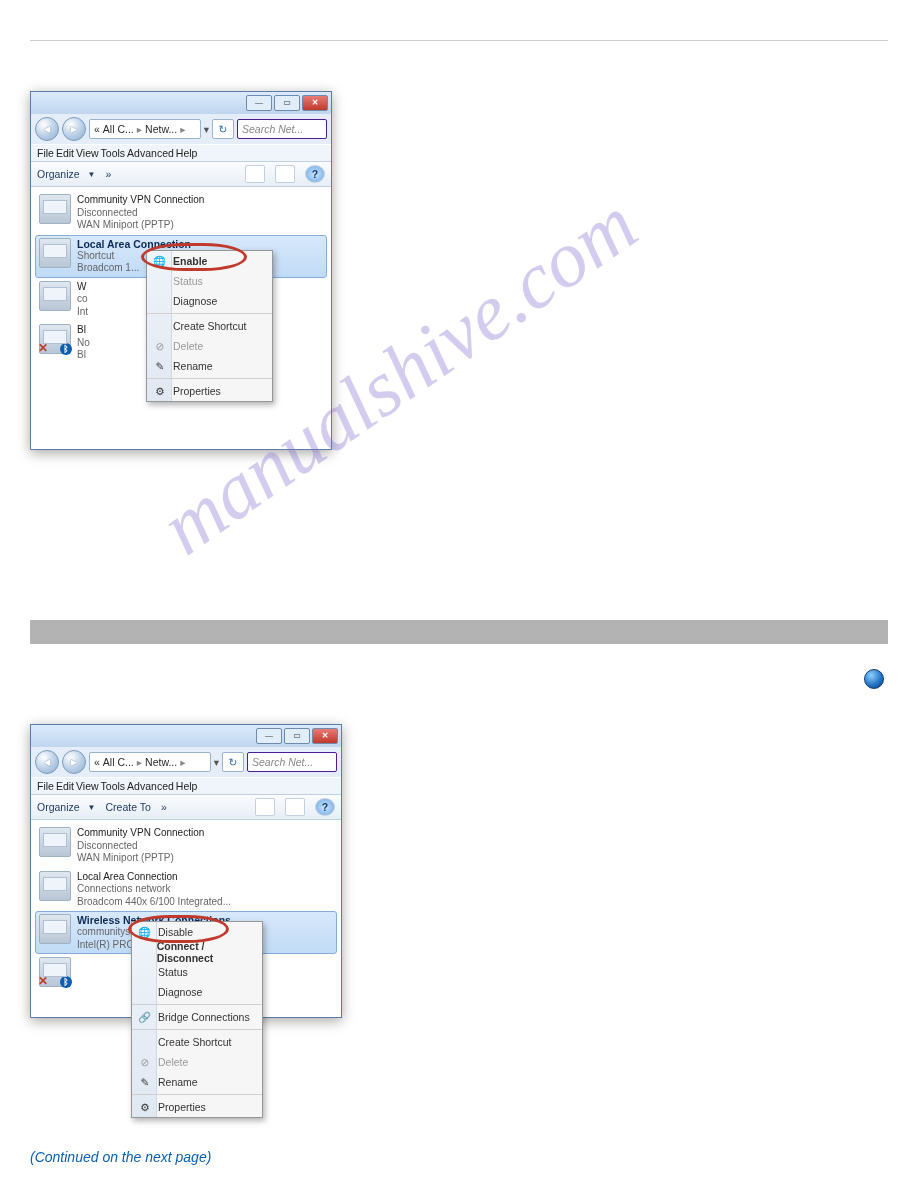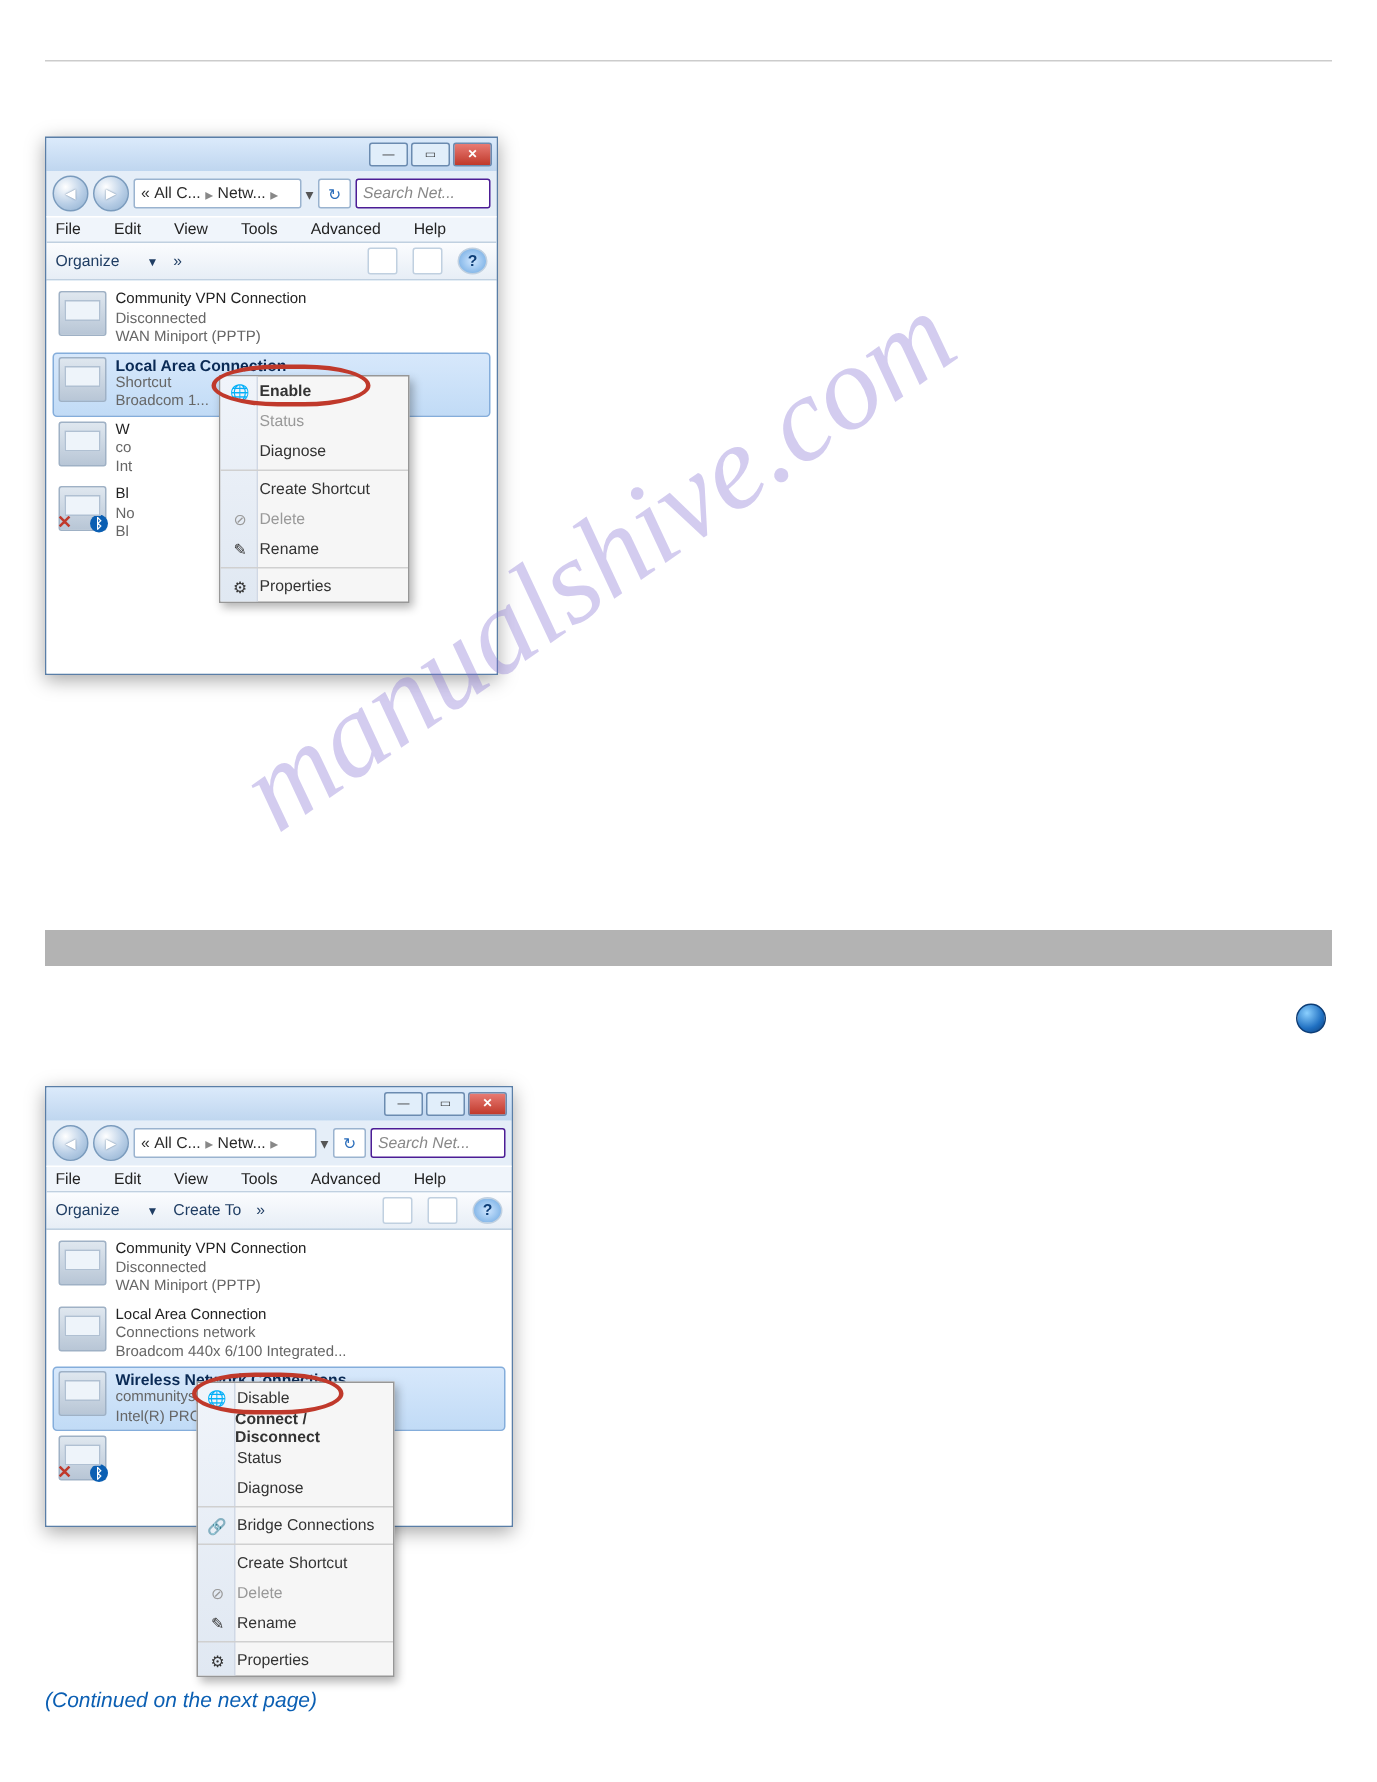--- a/index.html
+++ b/index.html
@@ -67,31 +67,31 @@
   .addr .sep{color:#888;}
   .ref {
     background:#fff;border:1px solid #9ab3cf;height:18px;width:20px;
     display:flex;align-items:center;justify-content:center;border-radius:2px;color:#2a6dbb;
   }
   .search {
     background:#fff;border:1px solid #4c1d95;height:18px;width:80px;
     display:flex;align-items:center;padding:0 4px;border-radius:2px;color:#888;font-style:italic;
   }
   .menubar {
-    display:flex; gap:22px; padding:2px 6px;
+    display:flex; gap:2px; padding:2px 6px;
     background:#f0f5fb; border-bottom:1px solid #c0d0e0; border-top:1px solid #fff;
     color:#222;
   }
   .toolbar {
     display:flex; align-items:center; padding:3px 6px;
     background:linear-gradient(#fbfcfe,#e7eef6);
     border-bottom:1px solid #c0d0e0;
     gap:10px;
   }
-  .toolbar .tool { color:#1f3d63; display:flex;align-items:center;gap:18px;}
+  .toolbar .tool { color:#1f3d63; display:flex;align-items:center;gap:8px;}
   .toolbar .chev{font-size:8px;}
   .toolbar .spacer{flex:1;}
   .iconbtn{width:18px;height:16px;border:1px solid #c0d0e0;background:#fff;border-radius:2px;}
   .pane {
     background:#fff; padding:4px 4px 8px 4px;
     min-height:200px;
   }
   .entry {
     display:flex; gap:6px; padding:3px 4px; align-items:flex-start;
   }
@@ -121,21 +121,21 @@
   .ctx .row.bold{font-weight:bold;}
   .ctx .sep{border-top:1px solid #d0d0d0;margin:2px 0;}
   .ctx .stripe{position:absolute;left:0;top:0;bottom:0;width:24px;background:linear-gradient(#f0f4fa,#e0e8f2);border-right:1px solid #d0d8e5;z-index:-1;}
   .circle-highlight{
     position:absolute;border:3px solid #c0392b;border-radius:50%/60%;
     width:100px;height:22px;pointer-events:none;
   }
   .section-bar{
     background:#b3b3b3;height:24px;margin:40px 0 10px 0;
   }
-  .pagefoot{color:#0b5fb3;font-style:italic;font-size:14px;margin-top:7px;}
+  .pagefoot{color:#0b5fb3;font-style:italic;font-size:14px;margin-top:31px;}
   .globe-icon{
     display:inline-block;width:18px;height:18px;border-radius:50%;
     background:radial-gradient(circle at 35% 30%, #8bd0ff, #1f6fc1 60%, #0d3d76);
     vertical-align:middle;border:1px solid #0d3d76;
   }
   .watermark{
     position:absolute; left:120px; top:330px;
     transform:rotate(-35deg);
     font-size:80px; font-style:italic;
     color:rgba(128,110,210,0.35);

